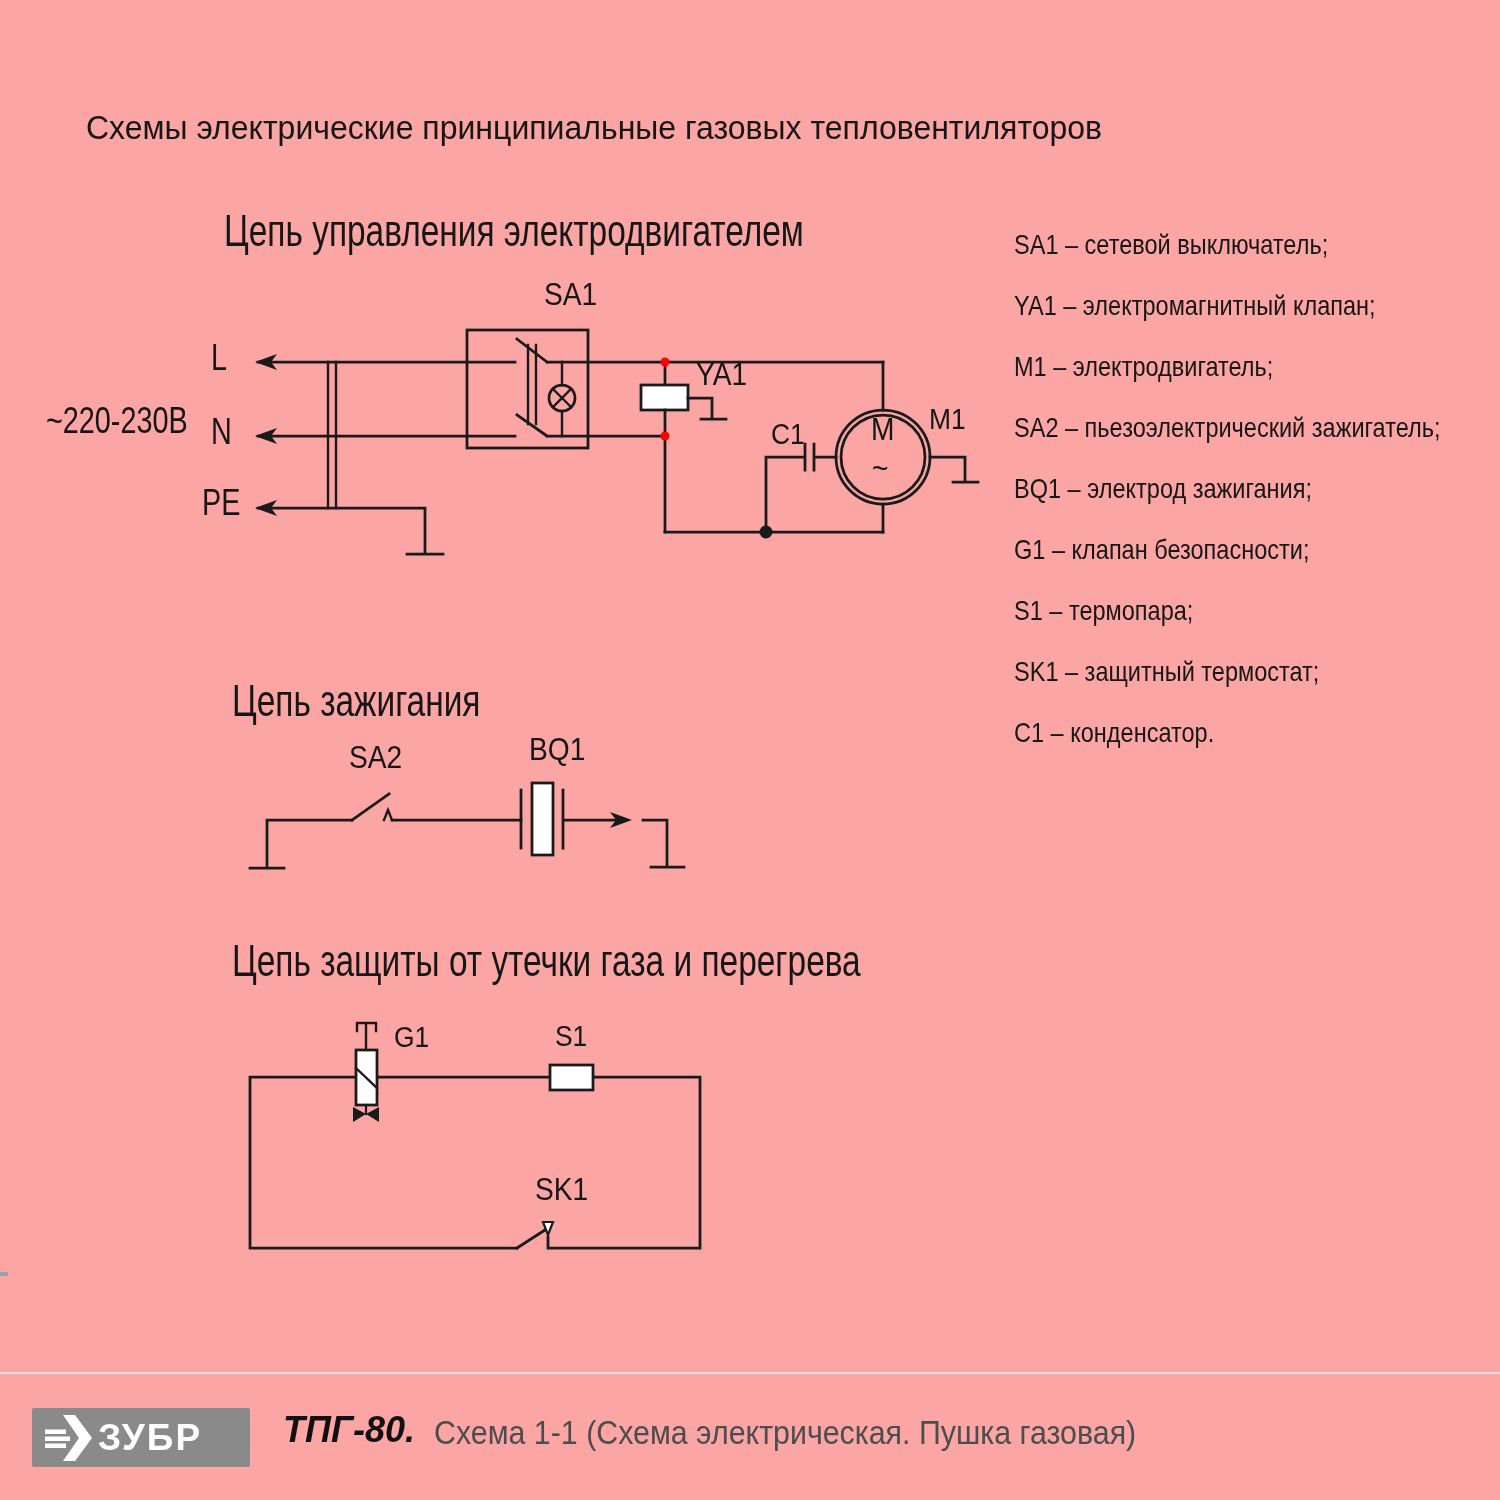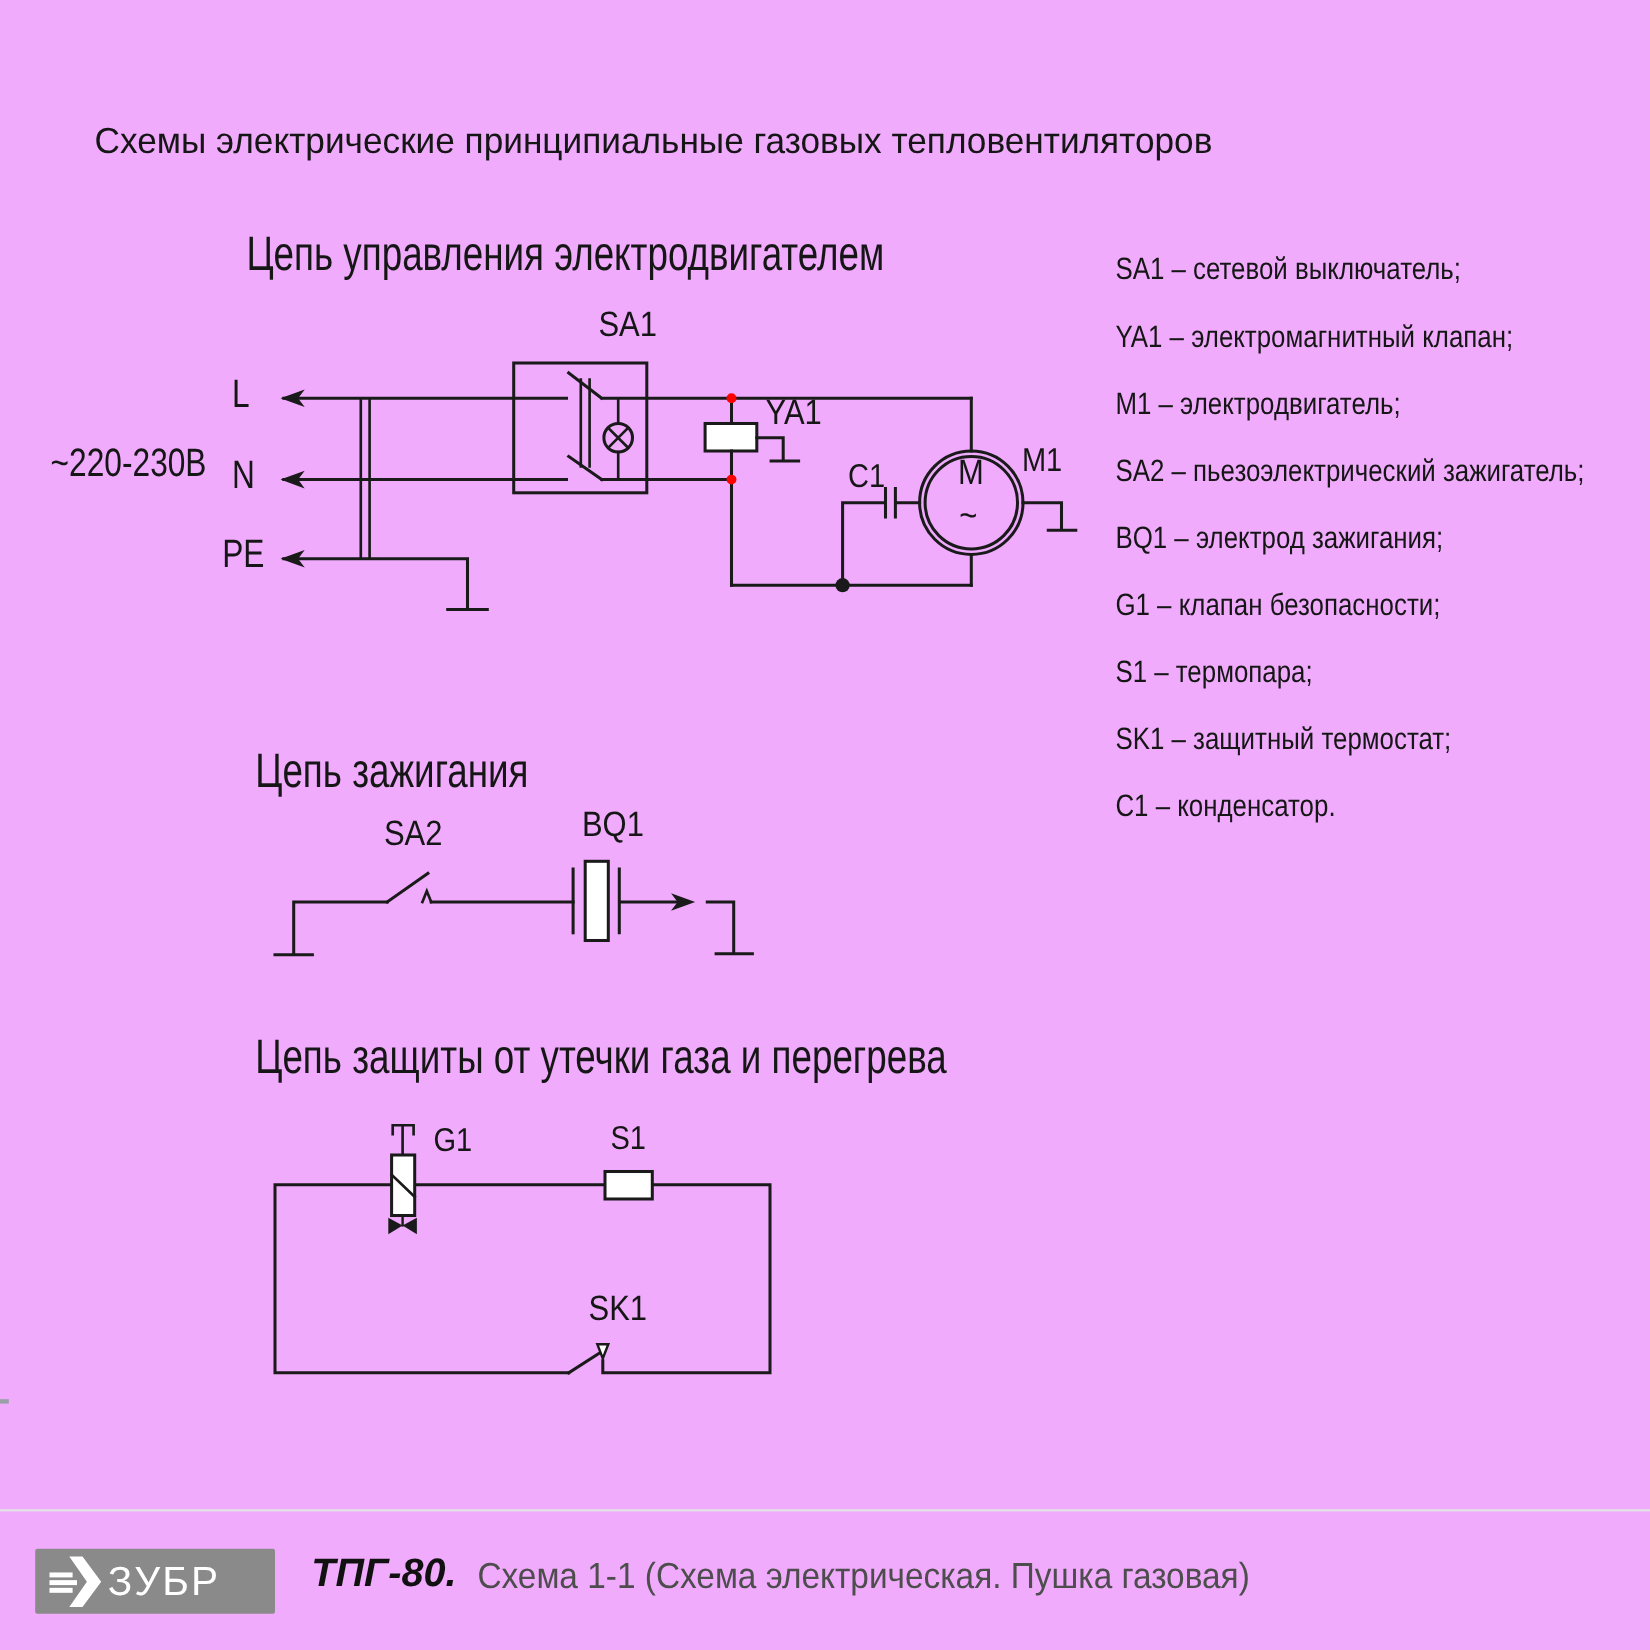--- a/index.html
+++ b/index.html
@@ -1,33 +1,33 @@
 <!DOCTYPE html>
 <html><head>
 <meta charset="utf-8">
 <style>
   html,body{margin:0;padding:0;background:#ffffff;}
-  .page{position:relative;width:1500px;height:1500px;background:#f0abfc;overflow:hidden;
+  .page{position:relative;width:1500px;height:1500px;background:#fca5a5;overflow:hidden;
         font-family:"Liberation Sans",sans-serif;}
   svg.wires{position:absolute;left:0;top:0;}
   .lbl{position:absolute;white-space:nowrap;color:#161616;line-height:1;
        transform-origin:0 0;font-family:"Liberation Sans",sans-serif;}
   .t-page{font-size:33px;transform:scaleX(0.97);}
   .t-section{font-size:44px;transform:scaleX(0.76);}
   .t-label{font-size:32px;transform:scaleX(0.88);}
   .t-small{font-size:30px;transform:scaleX(0.88);}
   .t-term{font-size:36px;transform:scaleX(0.80);}
   .legend{position:absolute;left:1014px;top:214px;}
   .legend-row{height:61px;display:flex;align-items:center;}
   .legend-row span{display:inline-block;font-size:28px;color:#161616;line-height:1;
        transform:scaleX(0.84);transform-origin:0 50%;white-space:nowrap;}
   .footer-sep{position:absolute;left:0;top:1372px;width:1500px;height:2px;background:#e3e3e3;}
   .logo-box{position:absolute;left:32px;top:1408px;width:218px;height:59px;background:#8a8a8a;
        border-radius:2px;display:flex;align-items:center;justify-content:flex-start;padding-left:10px;box-sizing:border-box;}
-  .logo-text{color:#fff;font-size:37px;font-weight:400;letter-spacing:2px;line-height:1;margin-left:4px;}
+  .logo-text{color:#fff;font-size:37px;font-weight:700;letter-spacing:2px;line-height:1;margin-left:4px;}
   .model{position:absolute;left:283px;top:1412px;font-size:36px;font-weight:700;color:#111;line-height:1;font-style:italic;}
   .caption{position:absolute;left:434px;top:1416px;font-size:33px;color:#4d4d4d;line-height:1;
        transform:scaleX(0.92);transform-origin:0 0;white-space:nowrap;}
   .edge-artifact{position:absolute;left:0;top:1272px;width:8px;height:4px;background:#9aa0a6;}
 </style>
 </head>
 <body>
 
 <div class="page">
 

